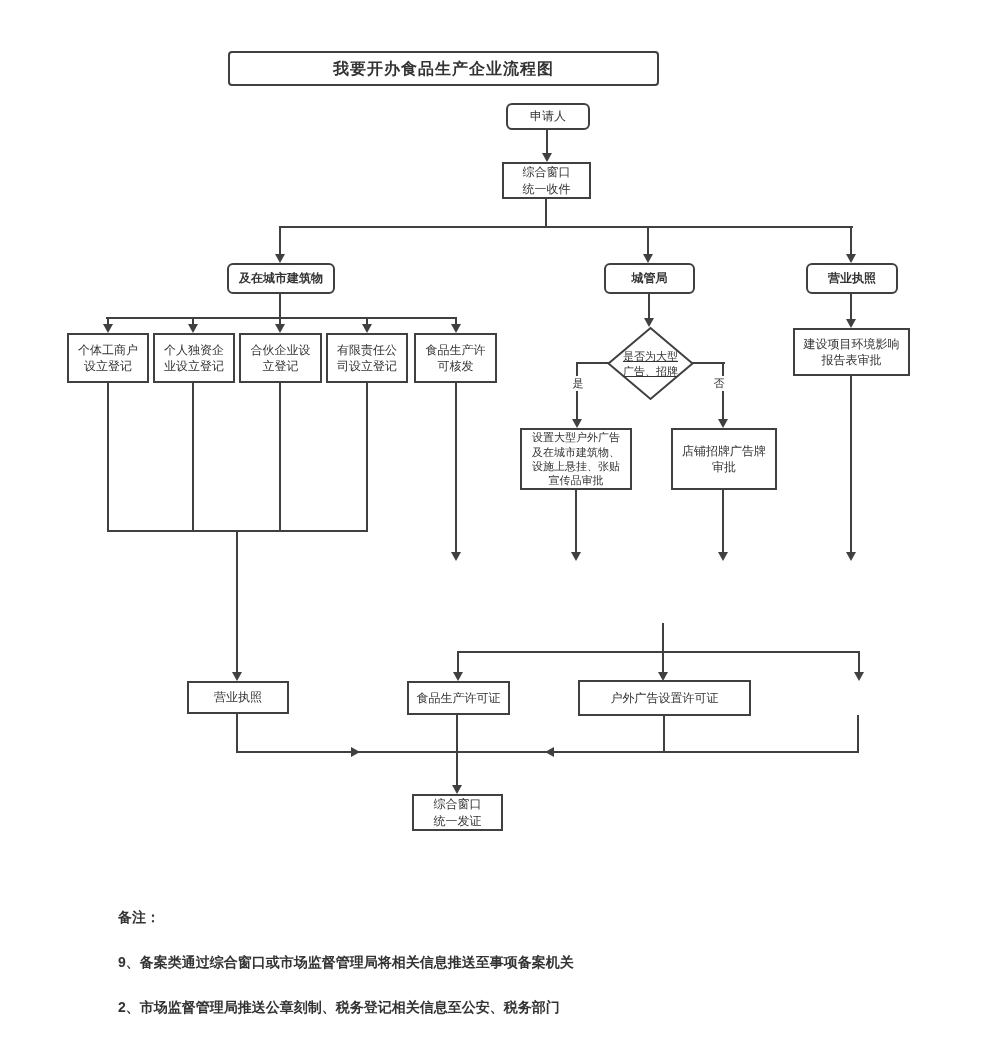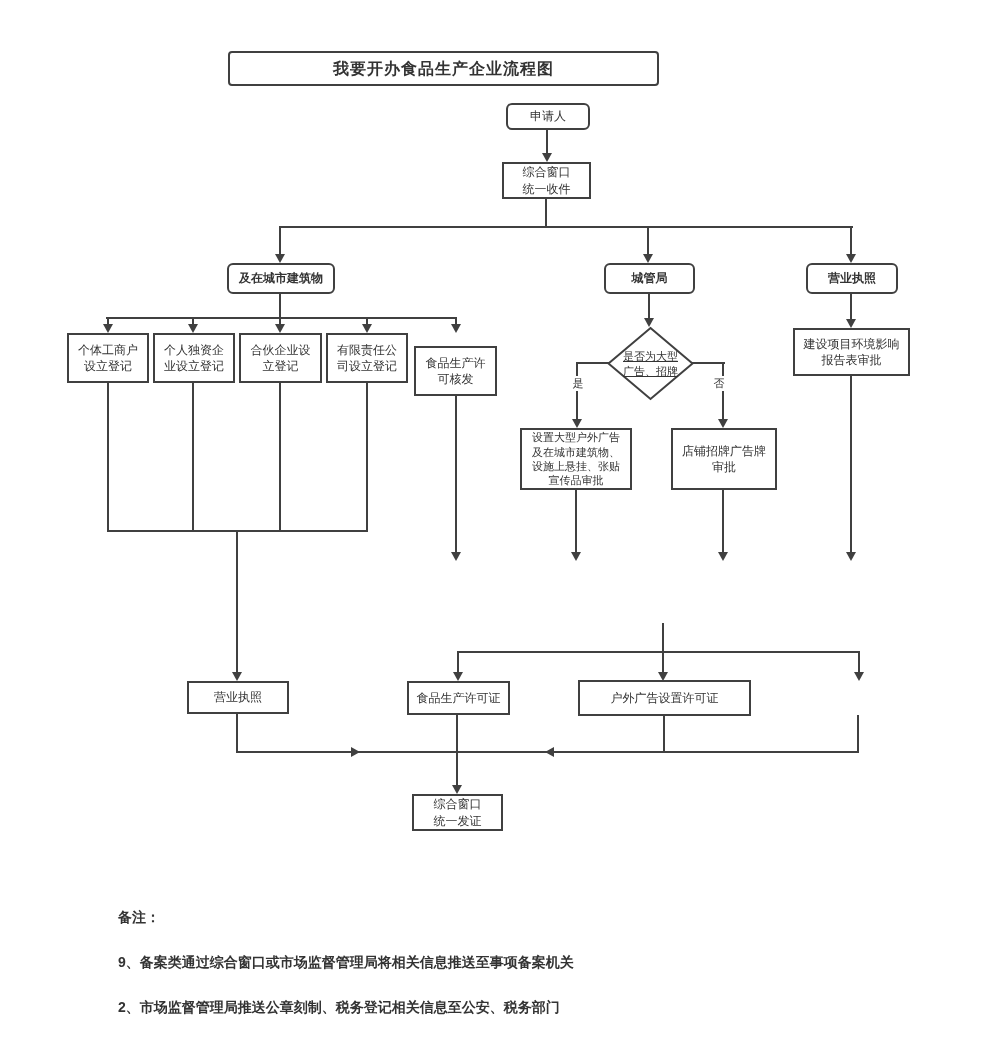--- a/index.html
+++ b/index.html
@@ -127,21 +127,21 @@
   <div class="node rounded bold" style="left:806px;top:263px;width:92px;height:31px"><span>营业执照</span></div>
 
   <div class="node" style="left:67px;top:333px;width:82px;height:50px"><span>个体工商户
 设立登记</span></div>
   <div class="node" style="left:153px;top:333px;width:82px;height:50px"><span>个人独资企
 业设立登记</span></div>
   <div class="node" style="left:239px;top:333px;width:83px;height:50px"><span>合伙企业设
 立登记</span></div>
   <div class="node" style="left:326px;top:333px;width:82px;height:50px"><span>有限责任公
 司设立登记</span></div>
-  <div class="node" style="left:414px;top:346px;width:83px;height:50px"><span>食品生产许
+  <div class="node" style="left:414px;top:333px;width:83px;height:50px"><span>食品生产许
 可核发</span></div>
 
   <svg class="dsvg" style="left:606px;top:326px" width="89" height="75">
     <polygon points="44.5,2 86.5,37.5 44.5,73 2.5,37.5" fill="#ffffff" stroke="#404040" stroke-width="2"></polygon>
   </svg>
   <div class="dtext f11" style="left:606px;top:326px;width:89px;height:75px">是否为大型
 广告、招牌</div>
   <div class="branchlabel" style="left:570px;top:376px;width:14px">是</div>
   <div class="branchlabel" style="left:711px;top:376px;width:14px">否</div>
 

